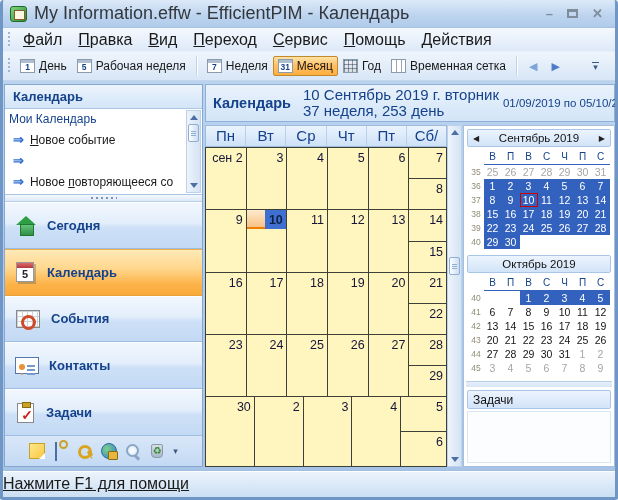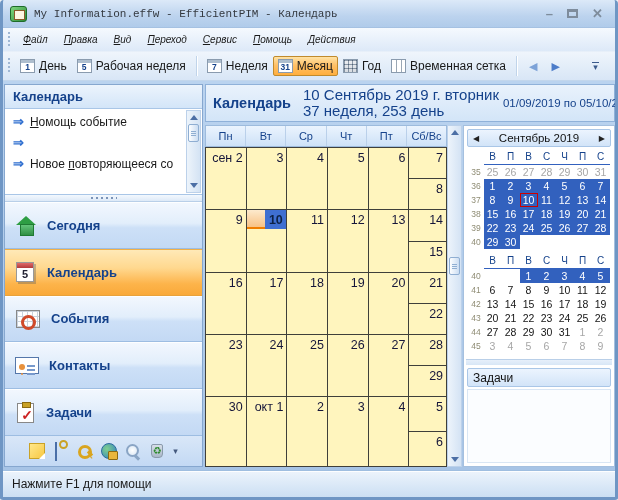--- a/index.html
+++ b/index.html
@@ -6,27 +6,27 @@
   *{box-sizing:border-box;}
   .win{position:relative;width:618px;height:500px;font-family:"Liberation Sans",sans-serif;
        border:3px solid #6F96C4;border-top:none;border-radius:4px 4px 3px 3px;
        background:#B3CDEB;overflow:hidden;}
   
   .titlebar{height:28px;display:flex;align-items:center;padding:0 8px 0 7px;
             background:linear-gradient(#DCE9F8,#BCD3EE 60%,#B0CBEA);border-bottom:1px solid #A5C1E2;}
   .app-icon{width:17px;height:16px;border-radius:3px;background:linear-gradient(135deg,#7ED67E,#2E8B3A);
             border:1px solid #1E6B2A;position:relative;flex:0 0 auto;}
   .app-icon::after{content:"";position:absolute;left:3px;top:3px;width:9px;height:8px;background:#fdf6e3;border:1px solid #8a5a2a;}
-  .tb-title{flex:1;margin-left:7px;font-size:11px;color:#33383F;white-space:nowrap;overflow:hidden;font-family:Liberation Mono, monospace;}
+  .tb-title{flex:1;margin-left:7px;font-size:18px;color:#33383F;white-space:nowrap;overflow:hidden;}
   .winbtns{display:flex;align-items:center;gap:14px;color:#7E8C9C;font-weight:bold;font-size:13px;padding-right:4px;}
   .wbtn{cursor:default;line-height:1;}
   .maxbox{display:inline-block;width:11px;height:9px;border:2px solid #7E8C9C;border-top-width:3px;}
   
-  .menubar{height:24px;display:flex;align-items:center;font-size:10px;color:#1A1A1A;
-           background:linear-gradient(#F5F9FE,#DDE9F8);border-bottom:1px solid #E7EFF9;font-style:italic;}
+  .menubar{height:24px;display:flex;align-items:center;font-size:16px;color:#1A1A1A;
+           background:linear-gradient(#F5F9FE,#DDE9F8);border-bottom:1px solid #E7EFF9;}
   .grip{width:5px;height:16px;margin:0 3px 0 4px;
         background:repeating-linear-gradient(#9FB7D4 0 2px,transparent 2px 4px);background-size:2px 100%;background-repeat:no-repeat;background-position:1px 0;}
   .menu-item{padding:3px 8px;border-radius:2px;}
   .accel{text-decoration:underline;}
   
   .toolbar{height:29px;display:flex;align-items:center;font-size:12px;color:#1A1A1A;
            background:linear-gradient(#EFF5FC,#D8E6F6);border-bottom:1px solid #C2D6EC;padding-right:14px;}
   .tbtn{display:flex;align-items:center;gap:4px;padding:2px 4px;border:1px solid transparent;border-radius:2px;white-space:nowrap;}
   .tbtn.active{background:linear-gradient(#FFE3A5,#FFC168 45%,#FFAE3E);border-color:#C08A2D;}
   .cal-ico{width:15px;height:14px;background:#fff;border:1px solid #8A9BAE;position:relative;
@@ -109,21 +109,21 @@
   .caret{color:#44597E;font-size:9px;}
   
   .main-header{position:absolute;left:202px;top:3px;width:410px;height:38px;border:1px solid #8FB1D9;
                background:linear-gradient(#E9F2FC,#D3E5F8);display:flex;align-items:center;}
   .mh-title{font-size:14.5px;font-weight:bold;color:#15428B;padding:0 12px 0 7px;}
   .mh-dates{flex:1;font-size:15px;color:#15428B;line-height:16px;white-space:nowrap;}
   .mh-range{font-size:11.5px;color:#15428B;padding:0 8px 0 4px;white-space:nowrap;}
   
   .grid-head{position:absolute;left:202px;top:44px;width:242px;height:22px;display:flex;
              border:1px solid #9DBBDD;background:linear-gradient(#EBF4FE,#CDE1F7);}
-  .g-h{flex:1;text-align:center;line-height:20px;font-size:11px;color:#15428B;border-right:1px solid #BAD0EA;}
+  .g-h{flex:1;text-align:center;line-height:20px;font-size:15px;color:#15428B;border-right:1px solid #BAD0EA;}
   .g-h:last-child{border-right:none;}
   .grid-body{position:absolute;left:202px;top:66px;width:242px;height:320px;background:#FFF5BE;
              border-left:1px solid #3F3F3A;border-top:1px solid #3F3F3A;display:flex;flex-direction:column;overflow:hidden;}
   .g-row{flex:0 0 62px;display:flex;}
   .g-row:nth-child(2){flex-basis:63px;}
   .g-row:last-child{flex:1 1 auto;}
   .g-cell{flex:1;border-right:1px solid #3F3F3A;border-bottom:1px solid #3F3F3A;position:relative;
           font-size:12.5px;color:#16163A;text-align:right;padding:3px 3px 0 0;}
   .g-wend{flex:1;display:flex;flex-direction:column;border-right:1px solid #3F3F3A;border-bottom:1px solid #3F3F3A;
           font-size:12.5px;color:#16163A;text-align:right;}
@@ -149,22 +149,22 @@
   .mc-wn{color:#8F8C74;font-size:8.5px;text-align:center;}
   .mc-d{text-align:center;color:#141414;}
   .mc-d.muted{color:#A6A6A6;}
   .mc-d.sel{background:#3261BE;color:#fff;}
   .mc-d.today{box-shadow:inset 0 0 0 1px #CC0000;}
   .rp-divider{height:6px;border-top:1px solid #B9CFE8;background:linear-gradient(#E6EFFA,#D7E6F6);margin:1px 0 3px;flex:0 0 auto;}
   .tasks-header{height:19px;line-height:18px;background:linear-gradient(#ECF4FE,#D2E4F8);border:1px solid #A9C6E7;
                 border-radius:2px;padding-left:5px;font-size:12px;color:#111;margin:0 1px 2px;flex:0 0 auto;}
   .tasks-body{flex:1;background:#FBFDFF;border:1px solid #D9E6F4;margin:0 1px;}
   
-  .statusbar{height:27px;display:flex;align-items:center;padding-left:9px;font-size:12px;color:#1A1A1A;
-             background:linear-gradient(#EDF4FC,#CBDFF3);border-top:1px solid #9FBEE0;box-shadow:inset 0 1px 0 #FDFEFF;}
+  .statusbar{height:27px;display:flex;align-items:center;font-size:16px;color:#1A1A1A;
+             background:linear-gradient(#EDF4FC,#CBDFF3);border-top:1px solid #9FBEE0;box-shadow:inset 0 1px 0 #FDFEFF;text-decoration:underline;}
 </style>
 </head>
 <body>
 
 <div class="win">
 
   <div class="titlebar">
     <span class="app-icon"></span>
     <span class="tb-title">My Information.effw - EfficientPIM - Календарь</span>
     <span class="winbtns">
@@ -219,23 +219,24 @@
         <i></i>
         <span>▾</span>
       </span>
   </div>
 
   <div class="content">
 
     <div class="sidebar">
       <div class="sb-header">Календарь</div>
       <div class="sb-list">
+        <div class="sb-list-title">Мои Календарь</div>
         <div class="sb-item">
             <span class="arr">⇒</span>
-            <span><span></span><span class="accel">Н</span><span>омощь событие</span></span>
+            <span><span></span><span class="accel">Н</span><span>овое событие</span></span>
           </div>
         <div class="sb-item">
             <span class="arr">⇒</span>
           </div>
         <div class="sb-item">
             <span class="arr">⇒</span>
             <span><span>Новое </span><span class="accel">п</span><span>овторяющееся со</span></span>
           </div>
         <div class="sb-scroll">
             <div class="vscroll">
@@ -354,21 +355,20 @@
           <div class="g-cell"><span>25</span></div>
           <div class="g-cell"><span>26</span></div>
           <div class="g-cell"><span>27</span></div>
           <div class="g-wend">
             <div class="g-we-top">28</div>
             <div class="g-we-bot">29</div>
           </div>
         </div>
         <div class="g-row">
           <div class="g-cell"><span>30</span></div>
-          <div class="g-cell"><span>окт 1</span></div>
           <div class="g-cell"><span>2</span></div>
           <div class="g-cell"><span>3</span></div>
           <div class="g-cell"><span>4</span></div>
           <div class="g-wend">
             <div class="g-we-top">5</div>
             <div class="g-we-bot">6</div>
           </div>
         </div>
       </div>
 
@@ -442,20 +442,23 @@
           <span class="mc-d sel">28</span>
           <span class="mc-wn">40</span>
           <span class="mc-d sel">29</span>
           <span class="mc-d sel">30</span>
           <span class="mc-d"></span>
           <span class="mc-d"></span>
           <span class="mc-d"></span>
           <span class="mc-d"></span>
           <span class="mc-d"></span>
         </div>
+      <div class="mc-header">
+        <span class="mc-t">Октябрь 2019</span>
+      </div>
       <div class="mc-grid">
           <span class="mc-wn"></span>
           <span class="mc-dh">В</span>
           <span class="mc-dh">П</span>
           <span class="mc-dh">В</span>
           <span class="mc-dh">С</span>
           <span class="mc-dh">Ч</span>
           <span class="mc-dh">П</span>
           <span class="mc-dh">С</span>
           <span class="mc-wn">40</span>

